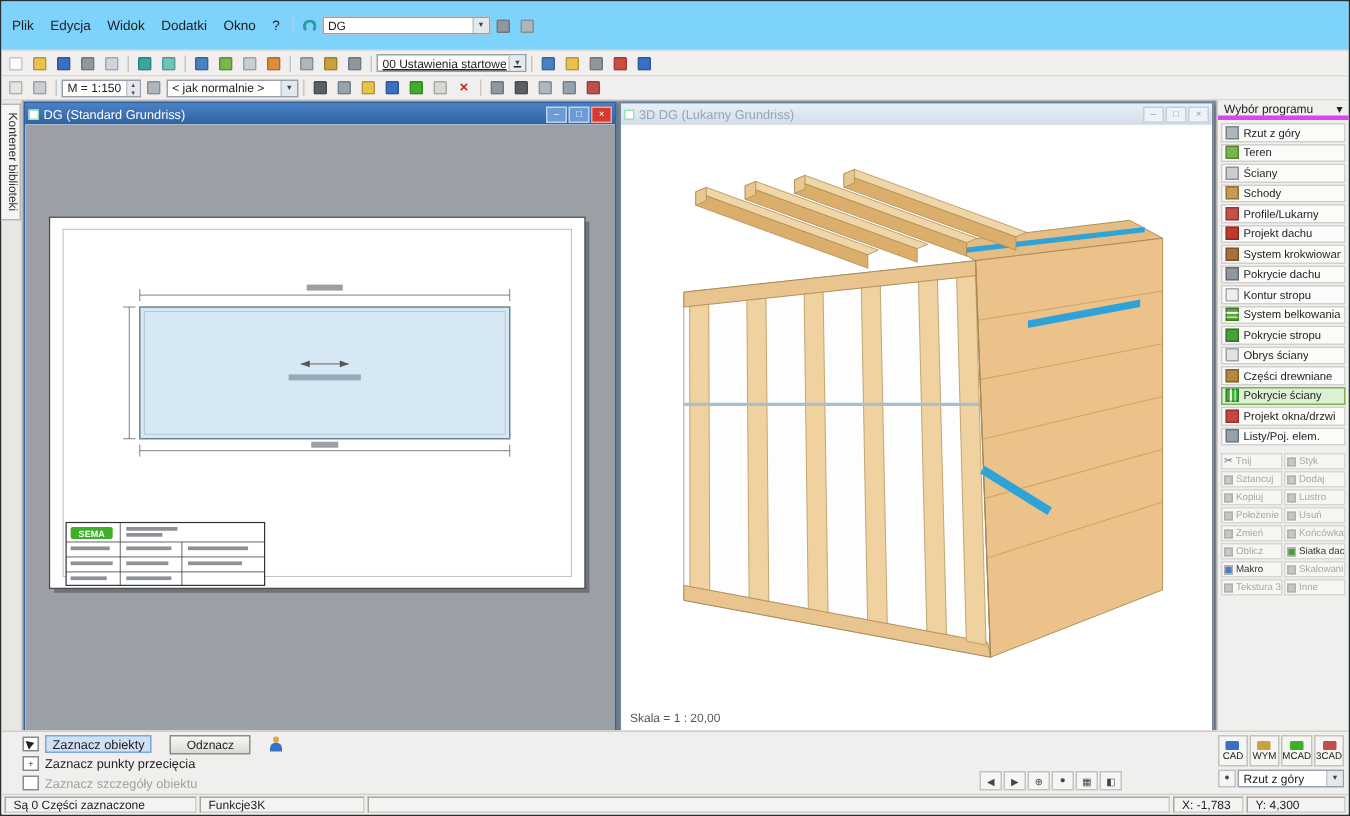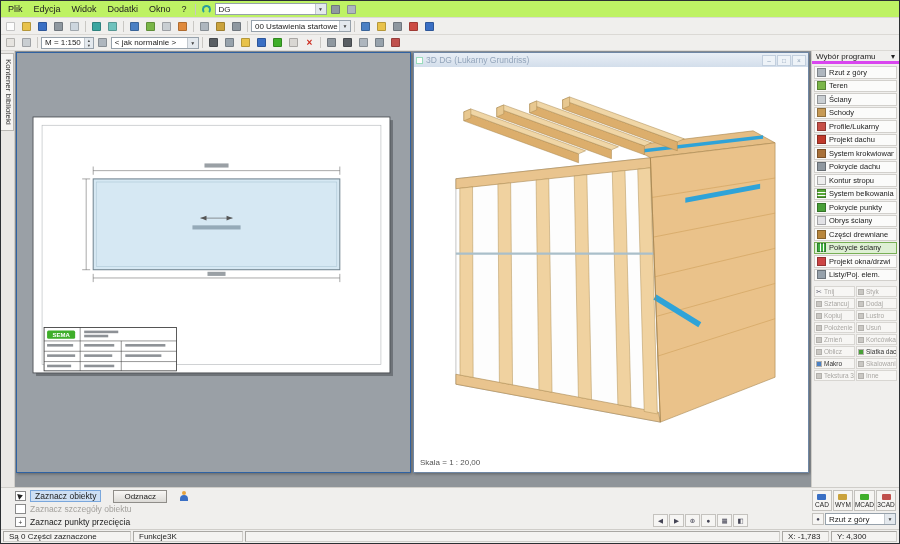--- a/index.html
+++ b/index.html
@@ -8,24 +8,24 @@
   .app{width:900px;height:544px;display:flex;flex-direction:column;border:1px solid #2b2f33;background:#f0efed;}
 
   
   .titlebar{height:15px;background:linear-gradient(#fdfdfd,#dde5ee);display:flex;align-items:center;gap:4px;padding:0 3px;border-bottom:1px solid #c6c6c6;flex:none;}
   .app-icon{width:9px;height:9px;background:#d63a2f;border-radius:1px;flex:none;}
   .titlebar .title{font-size:9px;color:#1c1c1c;}
   .win-controls{margin-left:auto;display:flex;gap:1px;}
   .win-btn{width:19px;height:12px;display:flex;align-items:center;justify-content:center;font-size:7px;color:#333;border:1px solid #c9cdd2;background:linear-gradient(#fbfbfb,#e4e8ed);}
 
   
-  .menubar{height:17px;display:flex;align-items:center;gap:1px;padding:0 2px;background:#bef264;border-bottom:1px solid #dbd9d5;flex:none;}
+  .menubar{height:33px;display:flex;align-items:center;gap:1px;padding:0 2px;background:#7dd3fc;border-bottom:1px solid #dbd9d5;flex:none;}
   .menu-item{padding:1px 5px;font-size:9px;}
   .toolbar{display:flex;align-items:center;gap:1px;padding:1px 2px;background:#f0efed;border-bottom:1px solid #dbd9d5;flex:none;}
-  .row-b{height:17px;}
+  .row-b{height:17px;text-decoration:underline;}
   .row-c{height:16px;}
   .tb-btn{width:15px;height:13px;border:1px solid transparent;border-radius:1px;display:flex;align-items:center;justify-content:center;flex:none;}
   .tb-glyph{width:9px;height:9px;border-radius:1px;border:1px solid rgba(0,0,0,.22);}
   .tb-sep{width:1px;height:11px;background:#c9c7c3;margin:0 2px;flex:none;}
   .ring{width:9px;height:9px;border:2px solid #2a9d9d;border-radius:50%;border-bottom-color:transparent;}
   .combo{height:12px;background:#fff;border:1px solid #96a1ab;display:flex;align-items:center;font-size:8px;padding-left:3px;flex:none;}
   .combo .caret{margin-left:auto;width:11px;height:100%;background:#e4e9ee;border-left:1px solid #c2c8ce;display:flex;align-items:center;justify-content:center;font-size:5px;color:#444;}
   .spinbox{height:12px;background:#fff;border:1px solid #96a1ab;display:flex;align-items:center;font-size:8px;padding-left:3px;flex:none;}
   .spin-arrows{margin-left:3px;width:9px;height:100%;display:flex;flex-direction:column;border-left:1px solid #c2c8ce;background:#e4e9ee;}
   .spin-arrows span{flex:1;display:flex;align-items:center;justify-content:center;font-size:4.5px;color:#444;}
@@ -261,20 +261,29 @@
   </div>
 
   <div class="main">
     <div class="left-strip">
       <div class="vtab">Kontener biblioteki</div>
     </div>
 
     <div class="mdi">
 
       <div class="child active" style="left:1px;top:1px;width:395px;height:421px;">
+        <div class="child-title">
+          <span class="child-doc-icon"></span>
+          <span>DG (Standard Grundriss)</span>
+          <span class="child-btns">
+            <span class="cbtn">–</span>
+            <span class="cbtn">□</span>
+            <span class="cbtn close">×</span>
+          </span>
+        </div>
         <div class="child-body">
           <svg viewBox="0 0 392 406" preserveAspectRatio="none">
             <rect width="392" height="406" fill="#9aa0a6"></rect>
             <rect x="19" y="65" width="356" height="248" fill="#6e7378"></rect>
             <rect x="16" y="62" width="356" height="248" fill="#ffffff" stroke="#45494d" stroke-width="0.8"></rect>
             <rect x="25" y="70" width="338" height="232" fill="none" stroke="#b3b7ba" stroke-width="0.6"></rect>
 
             <g>
               <rect x="76" y="122" width="246" height="88" fill="#d6e8f3" stroke="#70838f" stroke-width="1"></rect>
               <rect x="79" y="125" width="240" height="82" fill="none" stroke="#a6c2d1" stroke-width="0.5"></rect>
@@ -433,21 +442,21 @@
         <div class="prog-row">
             <span class="prog-icon pi-8"></span>
             <span class="prog-label">Kontur stropu</span>
           </div>
         <div class="prog-row">
             <span class="prog-icon pi-9"></span>
             <span class="prog-label">System belkowania</span>
           </div>
         <div class="prog-row">
             <span class="prog-icon pi-10"></span>
-            <span class="prog-label">Pokrycie punkty</span>
+            <span class="prog-label">Pokrycie stropu</span>
           </div>
         <div class="prog-row">
             <span class="prog-icon pi-11"></span>
             <span class="prog-label">Obrys ściany</span>
           </div>
         <div class="prog-row">
             <span class="prog-icon pi-12"></span>
             <span class="prog-label">Części drewniane</span>
           </div>
         <div class="prog-row selected">
@@ -540,26 +549,26 @@
             <span class="cursor-tri"></span>
           </span>
         <span class="sel-label hl">Zaznacz obiekty</span>
         <span class="btn">Odznacz</span>
         <span class="person-icon">
             <span class="head"></span>
             <span class="body"></span>
           </span>
       </div>
       <div class="sel-row">
+        <span class="sel-icon">+</span>
+        <span class="sel-label">Zaznacz punkty przecięcia</span>
+      </div>
+      <div class="sel-row">
         <span class="sel-icon"></span>
         <span class="sel-label dim">Zaznacz szczegóły obiektu</span>
-      </div>
-      <div class="sel-row">
-        <span class="sel-icon">+</span>
-        <span class="sel-label">Zaznacz punkty przecięcia</span>
       </div>
     </div>
 
     <div class="nav-strip">
       <span class="nav-btn">◀</span>
       <span class="nav-btn">▶</span>
       <span class="nav-btn">⊕</span>
       <span class="nav-btn">●</span>
       <span class="nav-btn">▦</span>
       <span class="nav-btn">◧</span>

